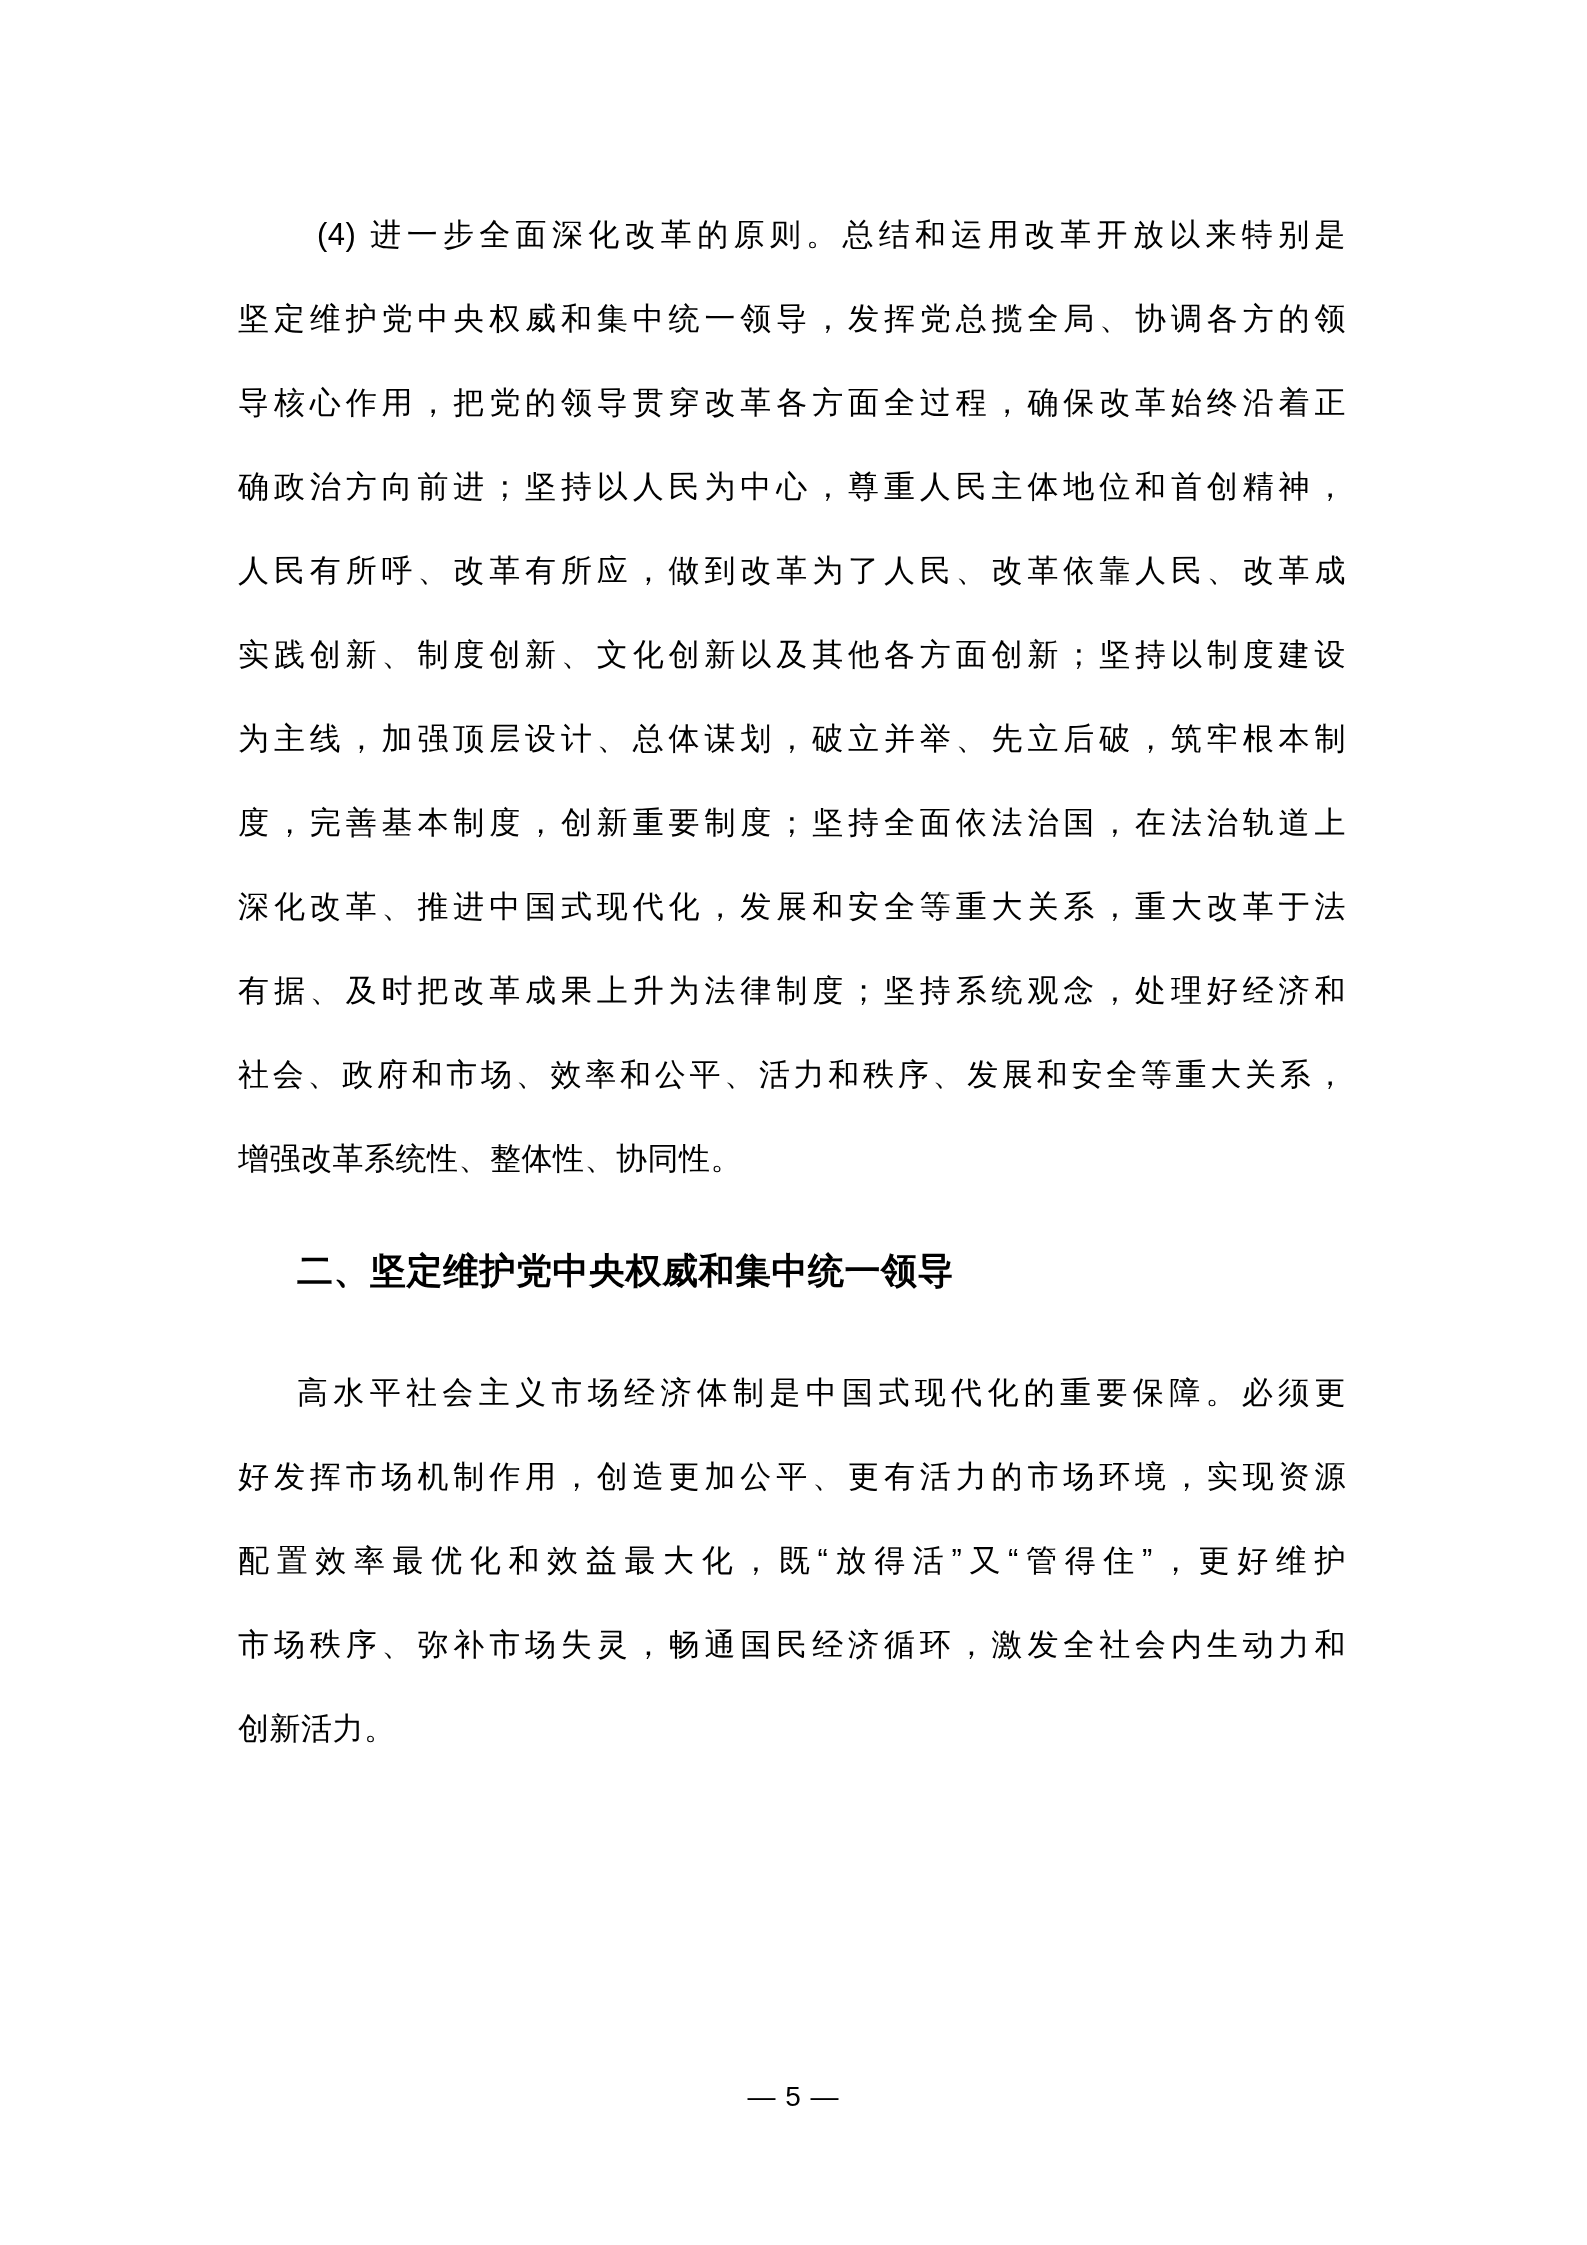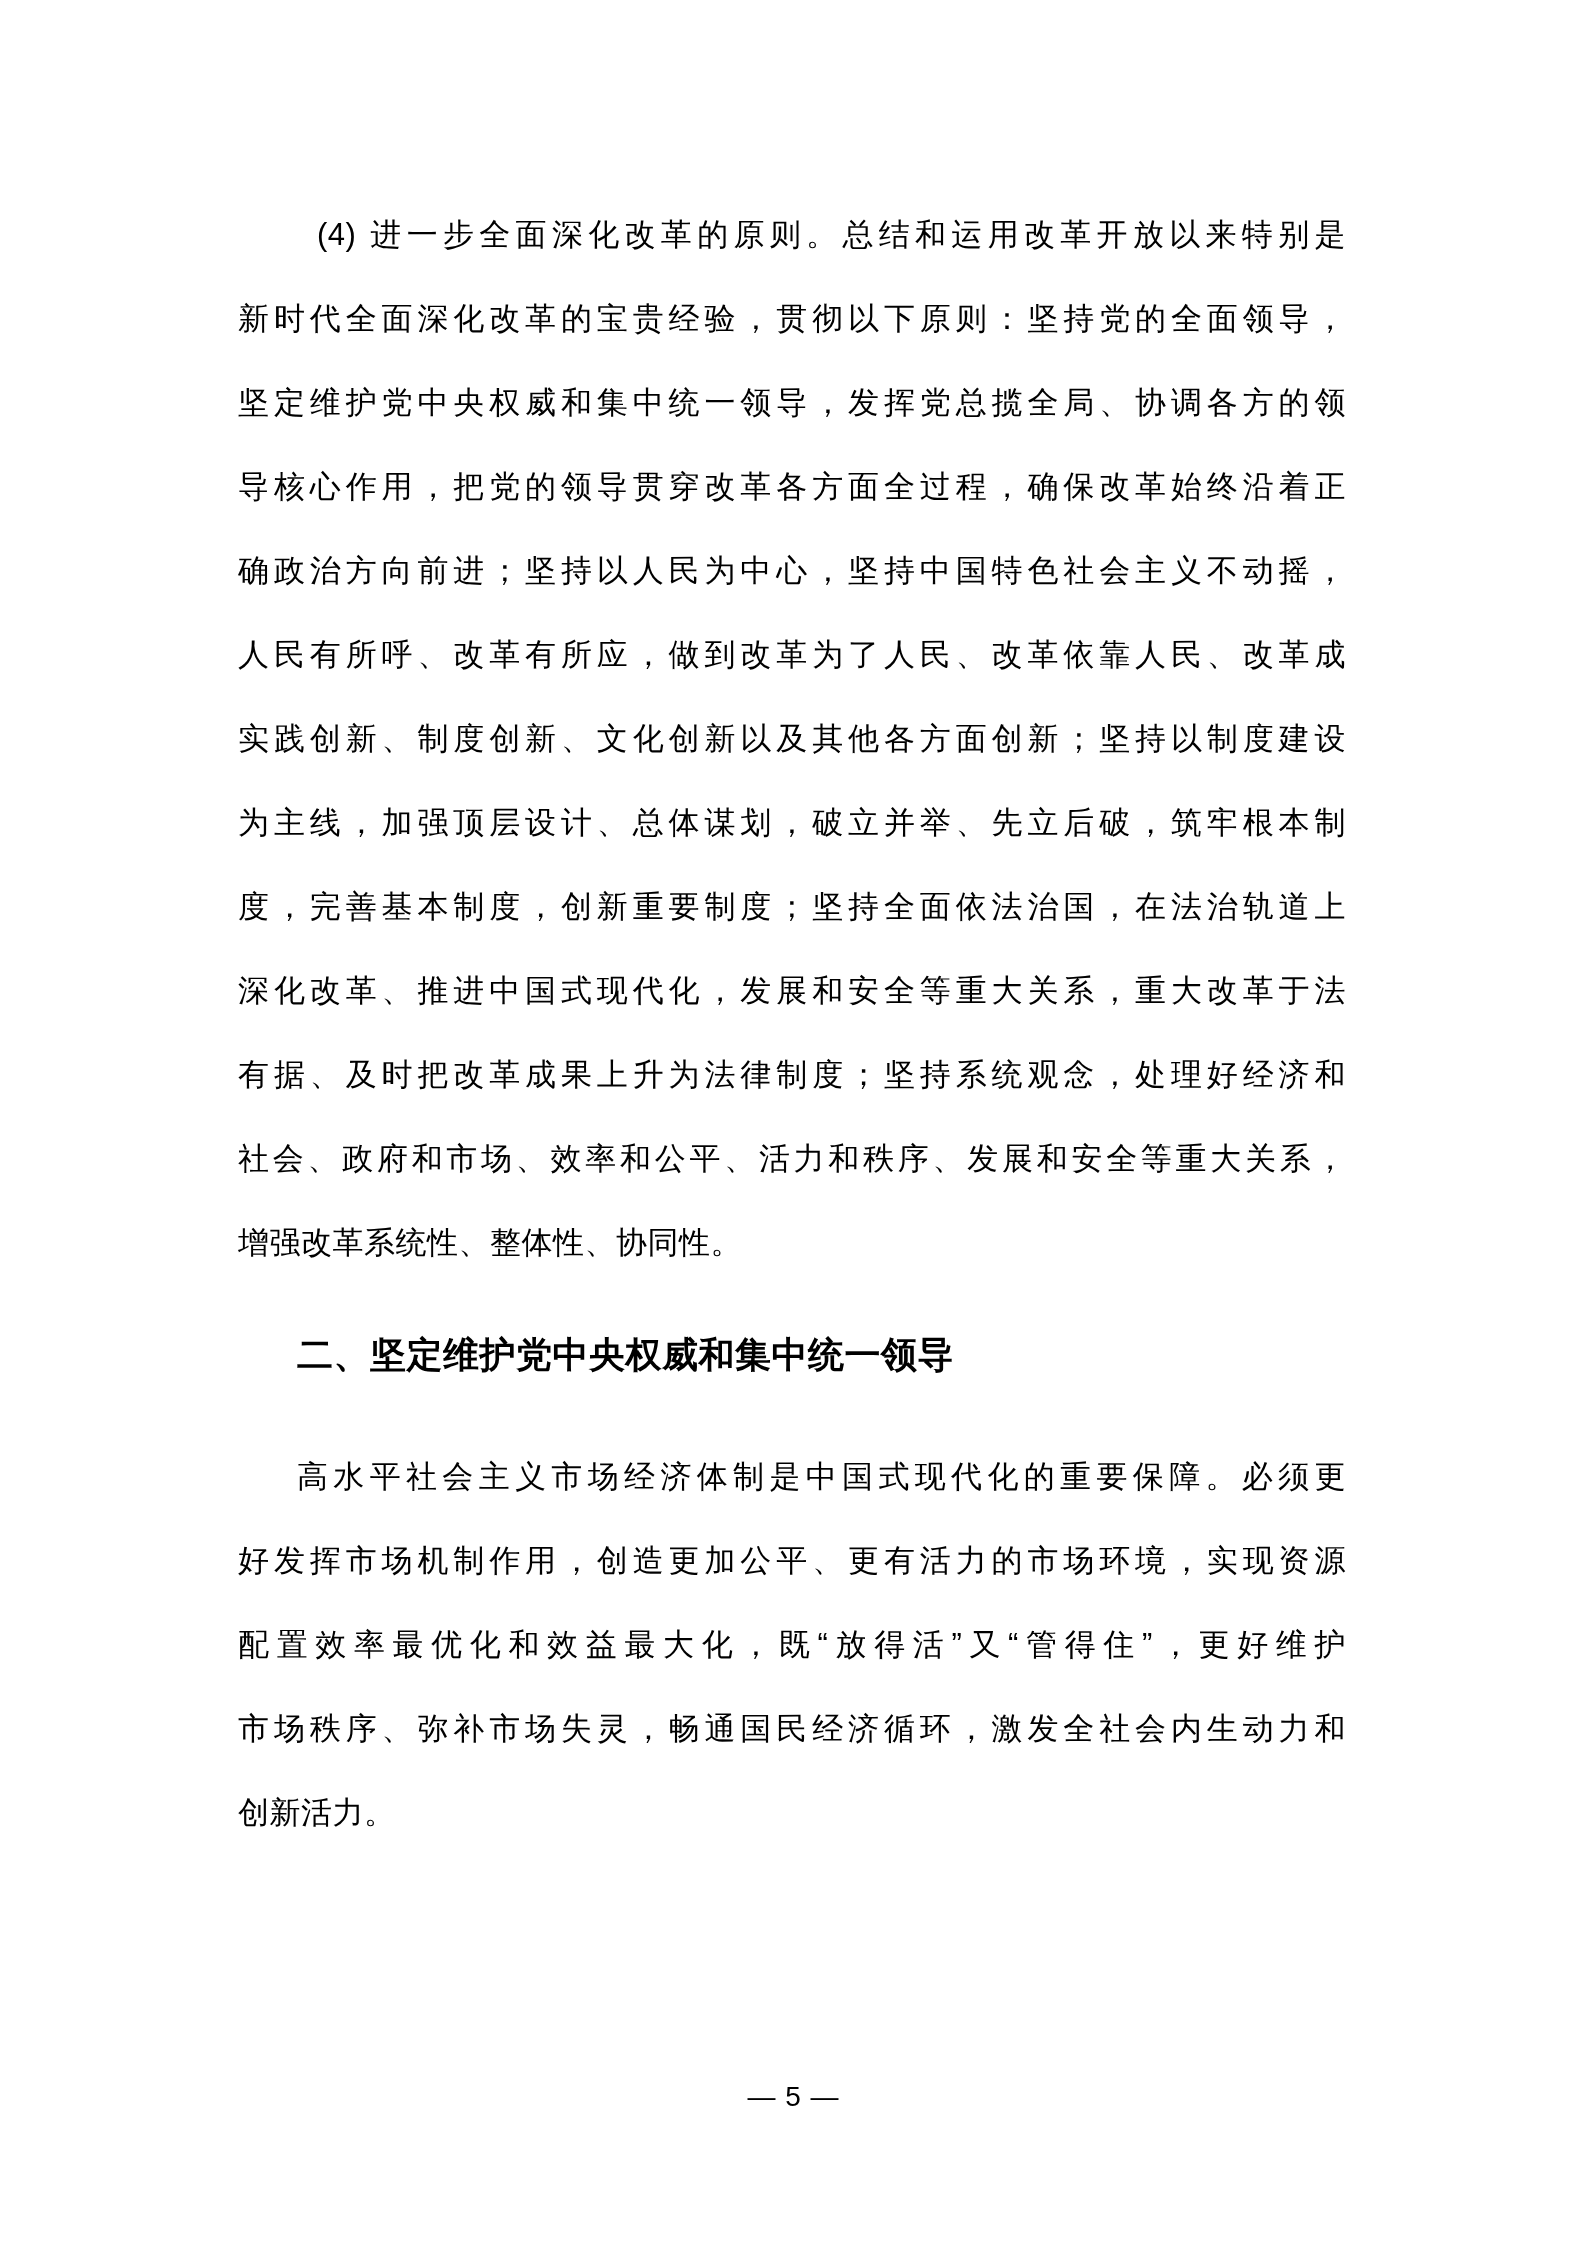--- a/index.html
+++ b/index.html
@@ -59,24 +59,23 @@
   }
 </style>
 </head>
 <body>
 
 <div class="page">
   <div class="content">
 
     <div class="para" id="para-principles">
         <div class="line first">(4) 进一步全面深化改革的原则。总结和运用改革开放以来特别是</div>
-        <div class="line">新时代全面深化改革的宝贵经验，贯彻以下原则：坚持党的全面领导，</div>
         <div class="line">坚定维护党中央权威和集中统一领导，发挥党总揽全局、协调各方的领</div>
         <div class="line">导核心作用，把党的领导贯穿改革各方面全过程，确保改革始终沿着正</div>
-        <div class="line">确政治方向前进；坚持以人民为中心，坚持中国特色社会主义不动摇，</div>
+        <div class="line">确政治方向前进；坚持以人民为中心，尊重人民主体地位和首创精神，</div>
         <div class="line">人民有所呼、改革有所应，做到改革为了人民、改革依靠人民、改革成</div>
         <div class="line">实践创新、制度创新、文化创新以及其他各方面创新；坚持以制度建设</div>
         <div class="line">为主线，加强顶层设计、总体谋划，破立并举、先立后破，筑牢根本制</div>
         <div class="line">度，完善基本制度，创新重要制度；坚持全面依法治国，在法治轨道上</div>
         <div class="line">深化改革、推进中国式现代化，发展和安全等重大关系，重大改革于法</div>
         <div class="line">有据、及时把改革成果上升为法律制度；坚持系统观念，处理好经济和</div>
         <div class="line">社会、政府和市场、效率和公平、活力和秩序、发展和安全等重大关系，</div>
         <div class="line last">增强改革系统性、整体性、协同性。</div>
       </div>
 

